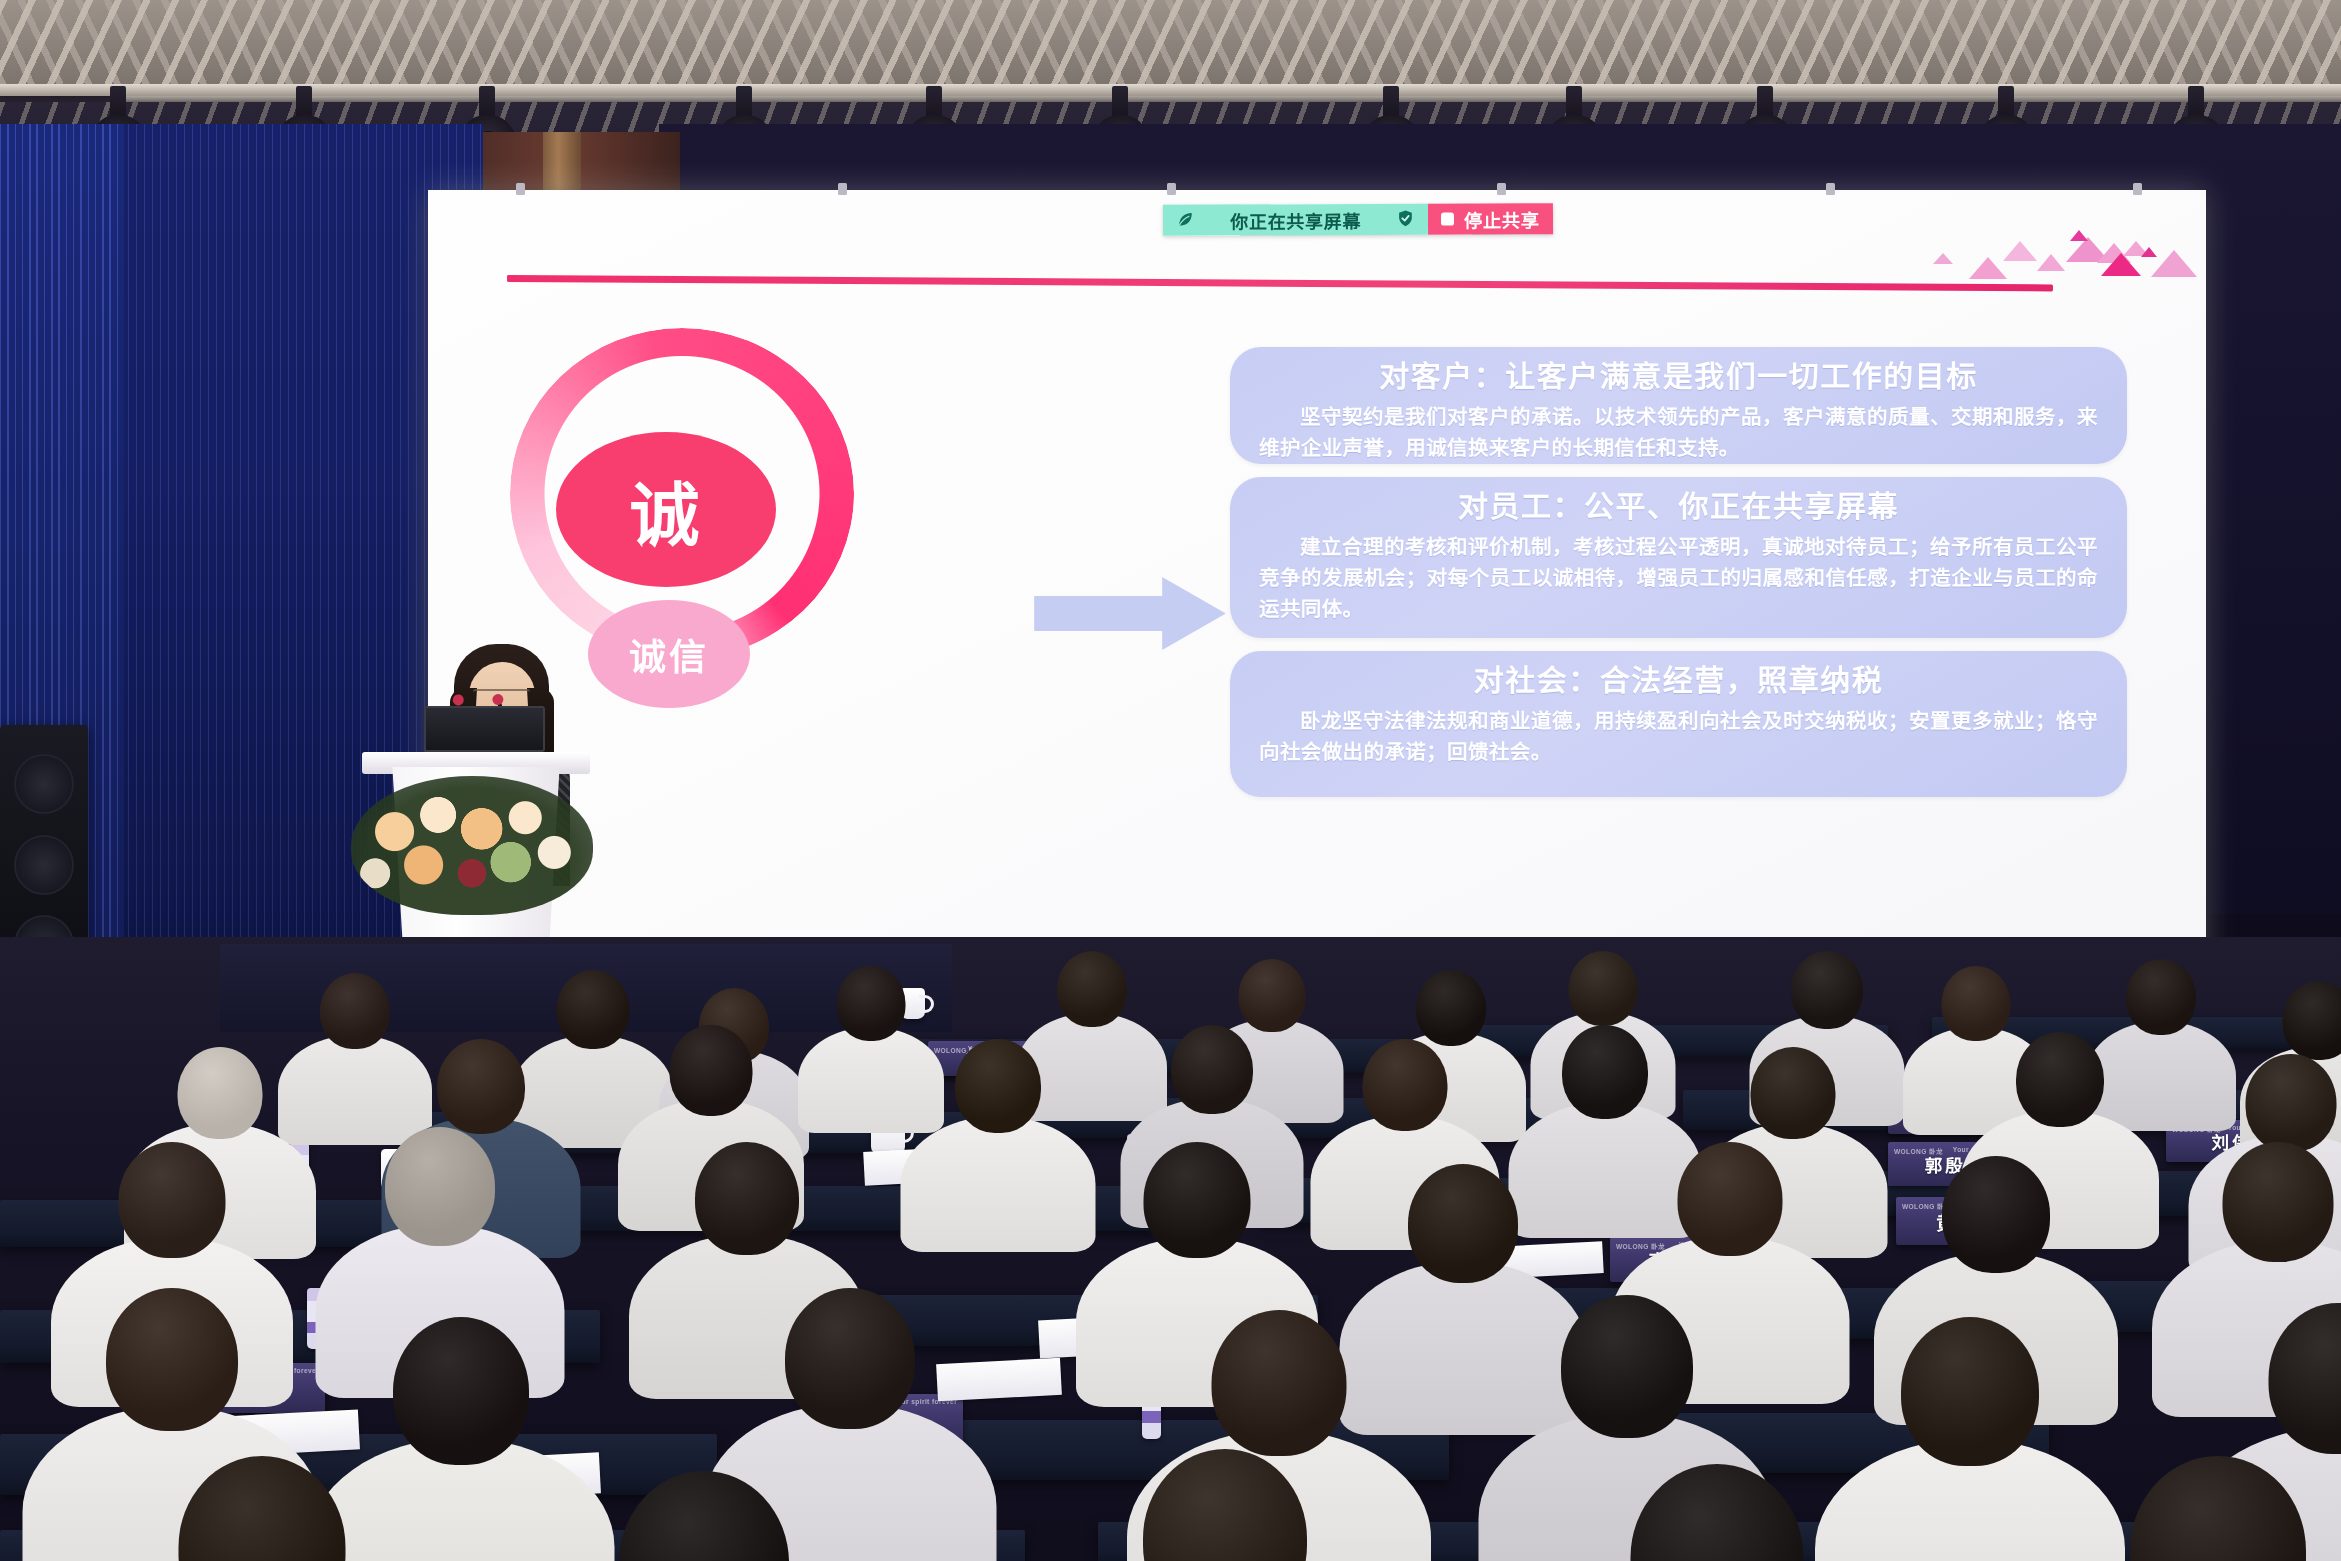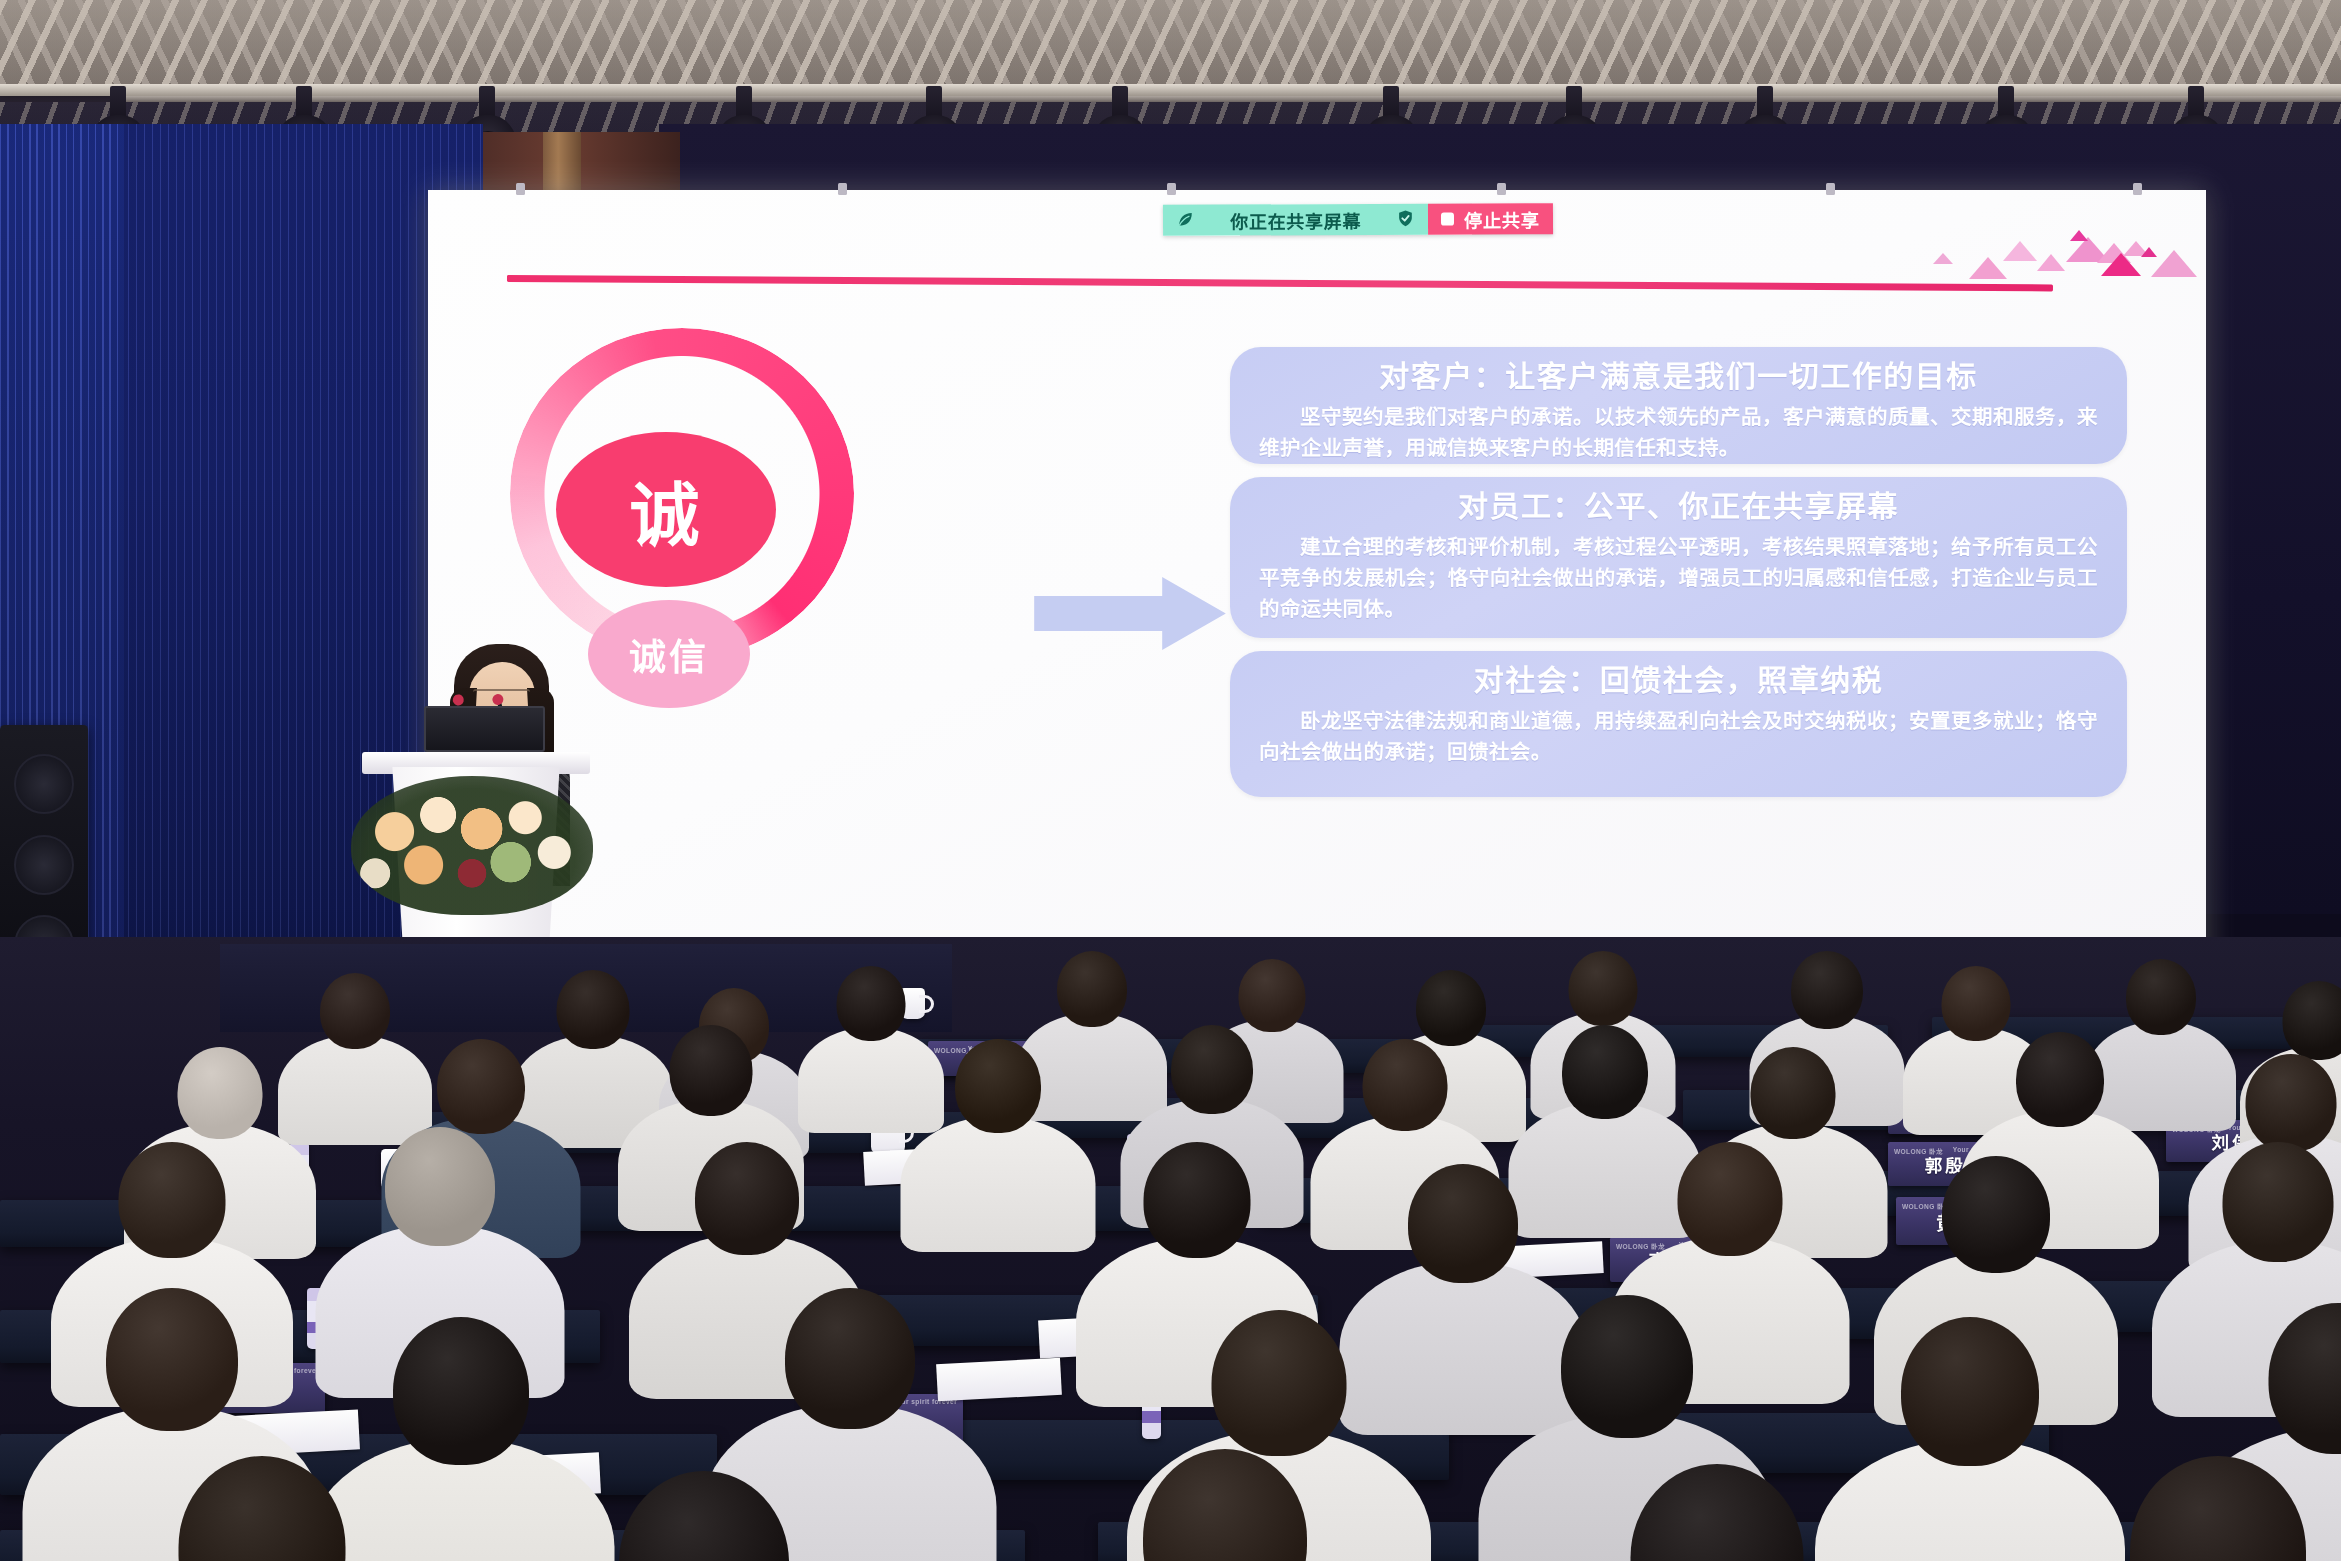--- a/index.html
+++ b/index.html
@@ -315,24 +315,24 @@
         <polygon points="0,30 175,30 175,4 262,54 175,104 175,78 0,78" fill="#c5cdf2"></polygon>
       </svg>
     </div>
 
     <div class="vbox" id="vbox1">
       <h3>对客户：让客户满意是我们一切工作的目标</h3>
       <p>坚守契约是我们对客户的承诺。以技术领先的产品，客户满意的质量、交期和服务，来维护企业声誉，用诚信换来客户的长期信任和支持。</p>
     </div>
     <div class="vbox" id="vbox2">
       <h3>对员工：公平、你正在共享屏幕</h3>
-      <p>建立合理的考核和评价机制，考核过程公平透明，考核结果照章落地；给予所有员工公平竞争的发展机会；恪守向社会做出的承诺，增强员工的归属感和信任感，打造企业与员工的命运共同体。</p>
+      <p>建立合理的考核和评价机制，考核过程公平透明，真诚地对待员工；给予所有员工公平竞争的发展机会；对每个员工以诚相待，增强员工的归属感和信任感，打造企业与员工的命运共同体。</p>
     </div>
     <div class="vbox" id="vbox3">
-      <h3>对社会：回馈社会，照章纳税</h3>
+      <h3>对社会：合法经营，照章纳税</h3>
       <p>卧龙坚守法律法规和商业道德，用持续盈利向社会及时交纳税收；安置更多就业；恪守向社会做出的承诺；回馈社会。</p>
     </div>
 
     <div class="logo">
       <span>WOLON</span>
         <span class="gmark">
           <i></i>
         </span>
         <span>G</span>
       <span class="cn">卧龙电驱</span>

